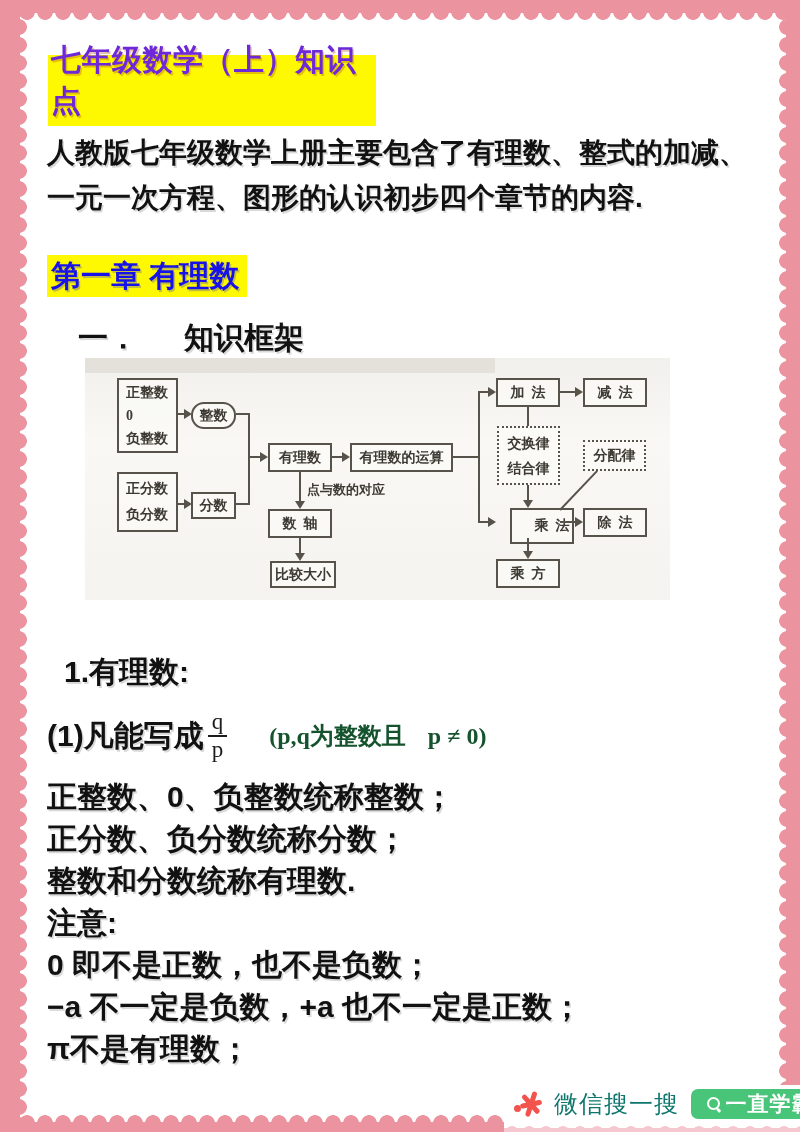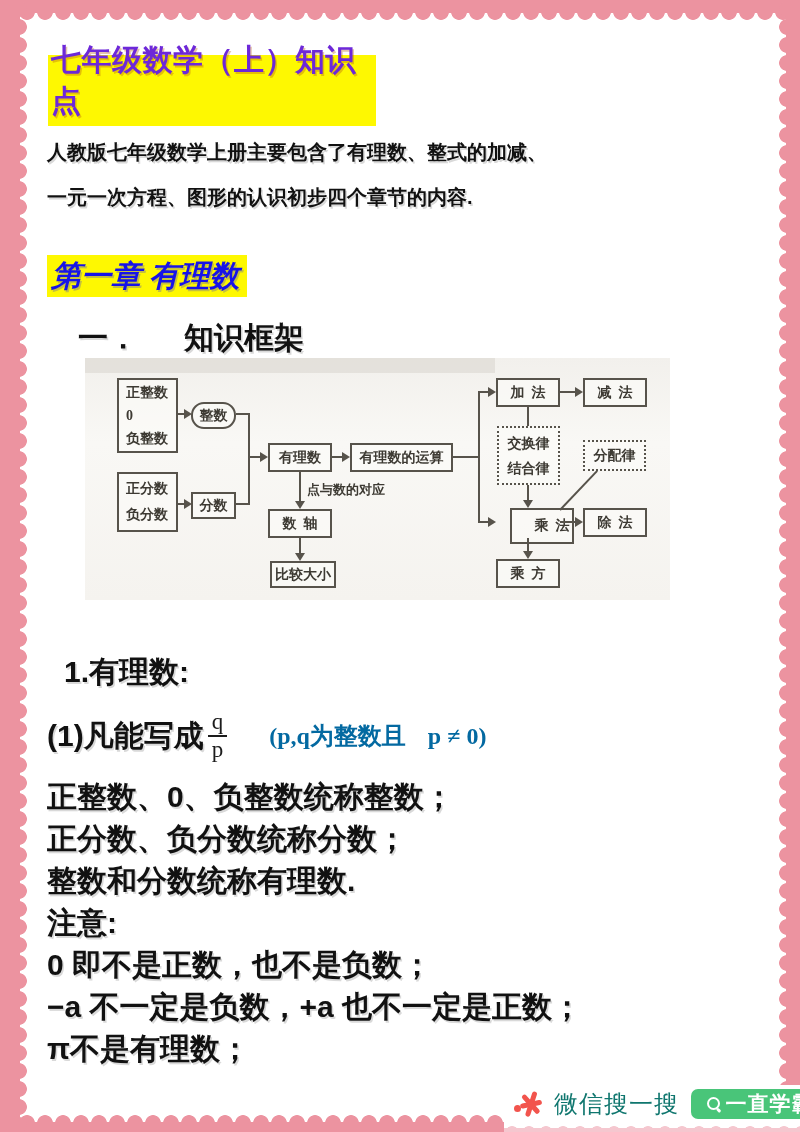--- a/index.html
+++ b/index.html
@@ -25,38 +25,38 @@
   .b-right::after{content:"";position:absolute;right:14px;top:0;height:100%;width:9px;
     background-image:radial-gradient(circle at 10px 9px,#ec93a0 7.5px,rgba(0,0,0,0) 8.2px);
     background-size:9px 18px;background-repeat:repeat-y;}
 
   
   .cjk{font-weight:700;color:#111;text-shadow:1.5px 1.5px 0 rgba(130,130,130,.30);}
   .hl-title{position:absolute;left:48px;top:55px;width:328px;height:71px;background:#fef801;
     display:flex;align-items:flex-end;padding:0 0 4px 3px;box-sizing:border-box;}
   .hl-title .t{font-size:30px;font-weight:700;color:#6d28d9;letter-spacing:.5px;
     text-shadow:1.5px 1.5px 0 rgba(180,90,20,.35);}
-  .intro{position:absolute;left:47px;top:130px;width:720px;font-size:20px;line-height:45px;}
+  .intro{position:absolute;left:47px;top:130px;width:720px;font-size:28px;line-height:45px;}
   .hl-chapter{position:absolute;left:47px;top:255px;width:200px;height:42px;background:#fef801;
-    display:flex;align-items:center;padding-left:4px;box-sizing:border-box;font-style:italic;}
+    display:flex;align-items:center;padding-left:4px;box-sizing:border-box;}
   .hl-chapter .t{font-size:30px;font-weight:700;color:#1713e8;
     text-shadow:1.5px 1.5px 0 rgba(90,90,180,.35);}
   .sec1{position:absolute;left:78px;top:318px;font-size:30px;}
   .sec1 .gap{display:inline-block;width:46px;}
   .sec2{position:absolute;left:52px;top:612px;font-size:30px;}
   .sec2 .gap{display:inline-block;width:14px;}
   .item1{position:absolute;left:64px;top:652px;font-size:30px;}
 
   .formula{position:absolute;left:47px;top:705px;height:62px;display:flex;align-items:center;}
   .formula .b{font-size:30px;}
   .frac{display:inline-flex;flex-direction:column;align-items:center;margin:0 6px 0 4px;
     font-family:"Liberation Serif",serif;font-size:23px;color:#1c1c1c;line-height:1.05;}
   .frac .num{border-bottom:2px solid #1c1c1c;padding:0 4px 1px 4px;}
   .frac .den{padding-top:1px;}
-  .cond{font-family:"Liberation Serif",serif;font-size:24px;color:#0369a1;font-weight:600;
+  .cond{font-family:"Liberation Serif",serif;font-size:24px;color:#14532d;font-weight:600;
     white-space:pre;}
   .cond .c2{margin-left:22px;}
   .notes{position:absolute;left:47px;top:776px;width:720px;font-size:30px;line-height:42px;}
   .notes div{white-space:pre;}
 
   
   .diagram{position:absolute;left:85px;top:358px;width:585px;height:242px;
     background:linear-gradient(180deg,#f2f0ec 0%,#f9f8f5 35%,#f5f3ef 100%);
     font-family:"Liberation Serif",serif;color:#3d3a33;}
   .scan-band{position:absolute;left:0;top:0;width:410px;height:15px;

